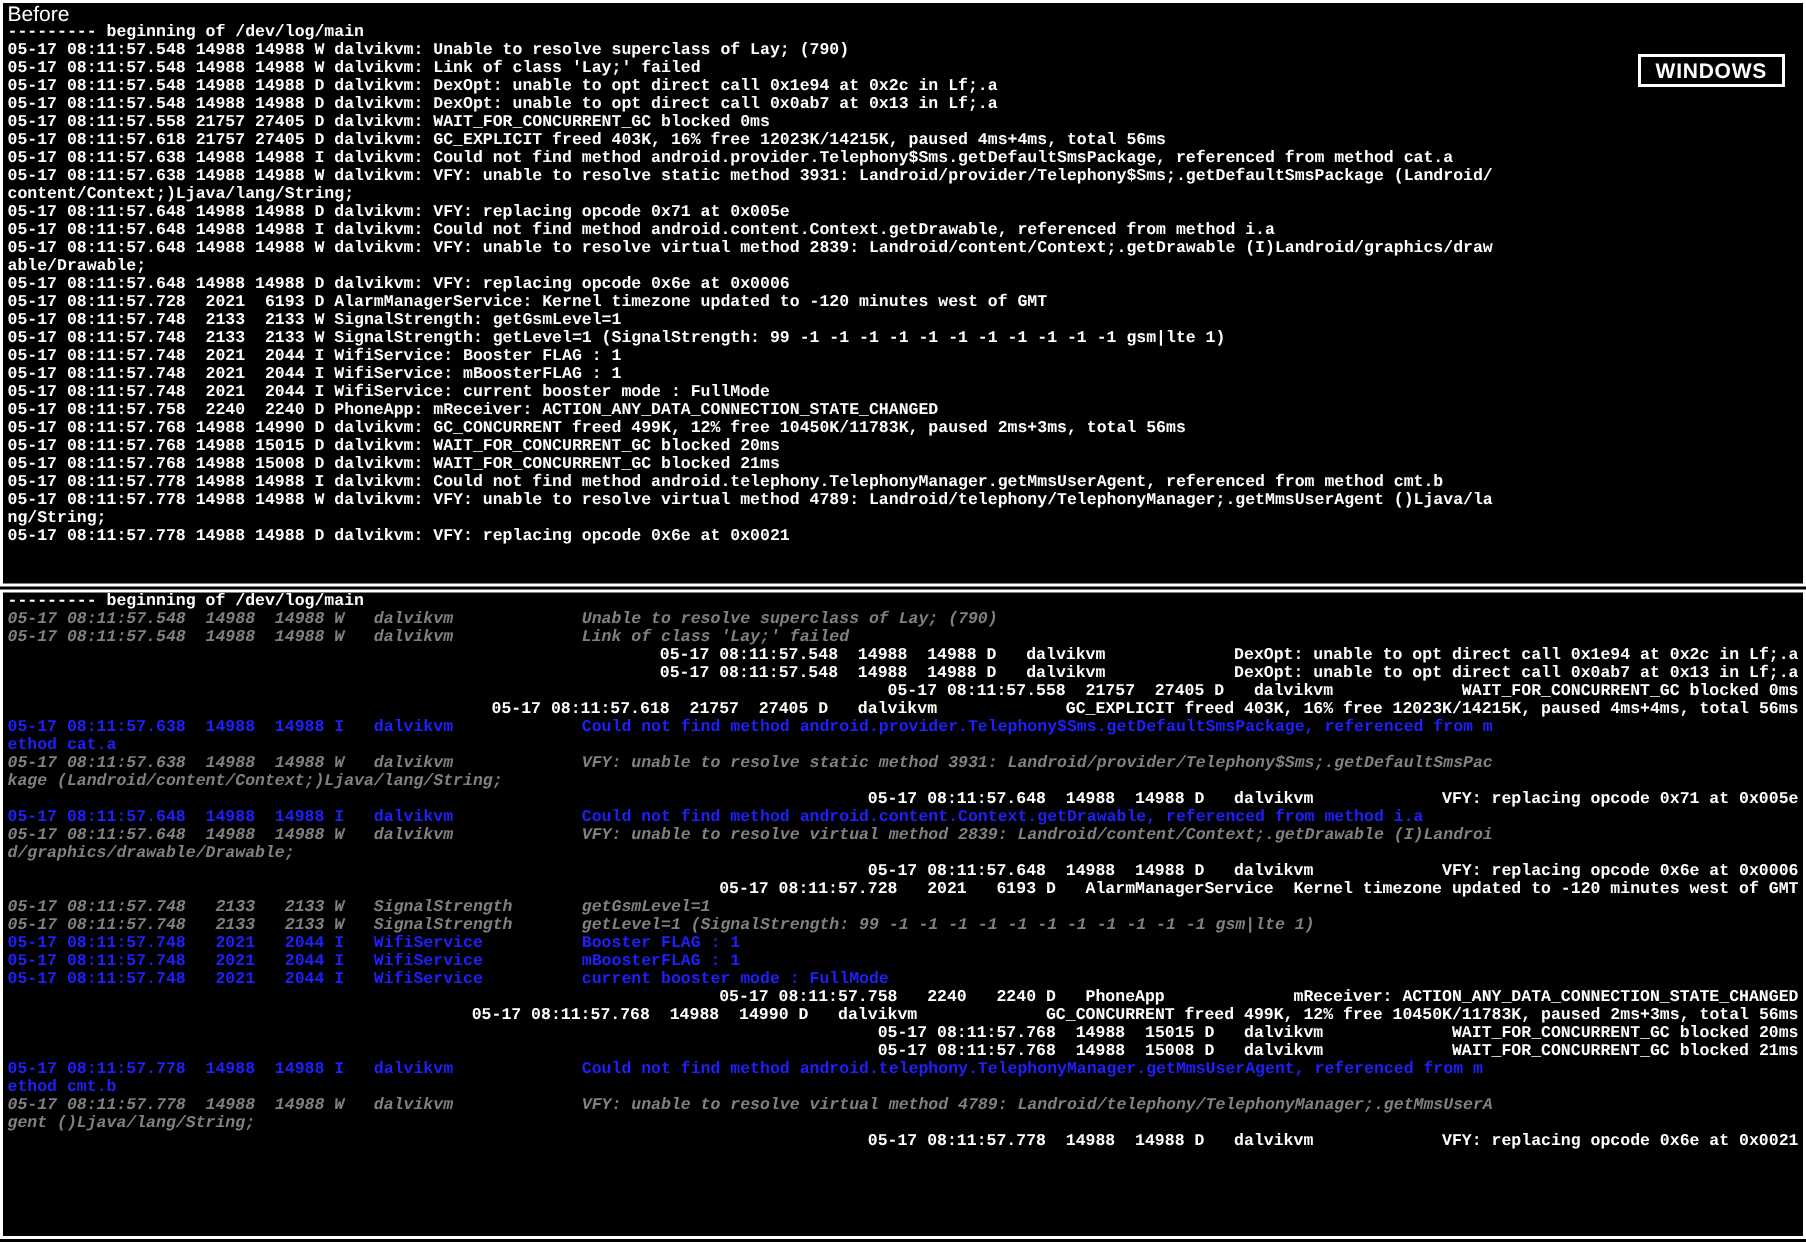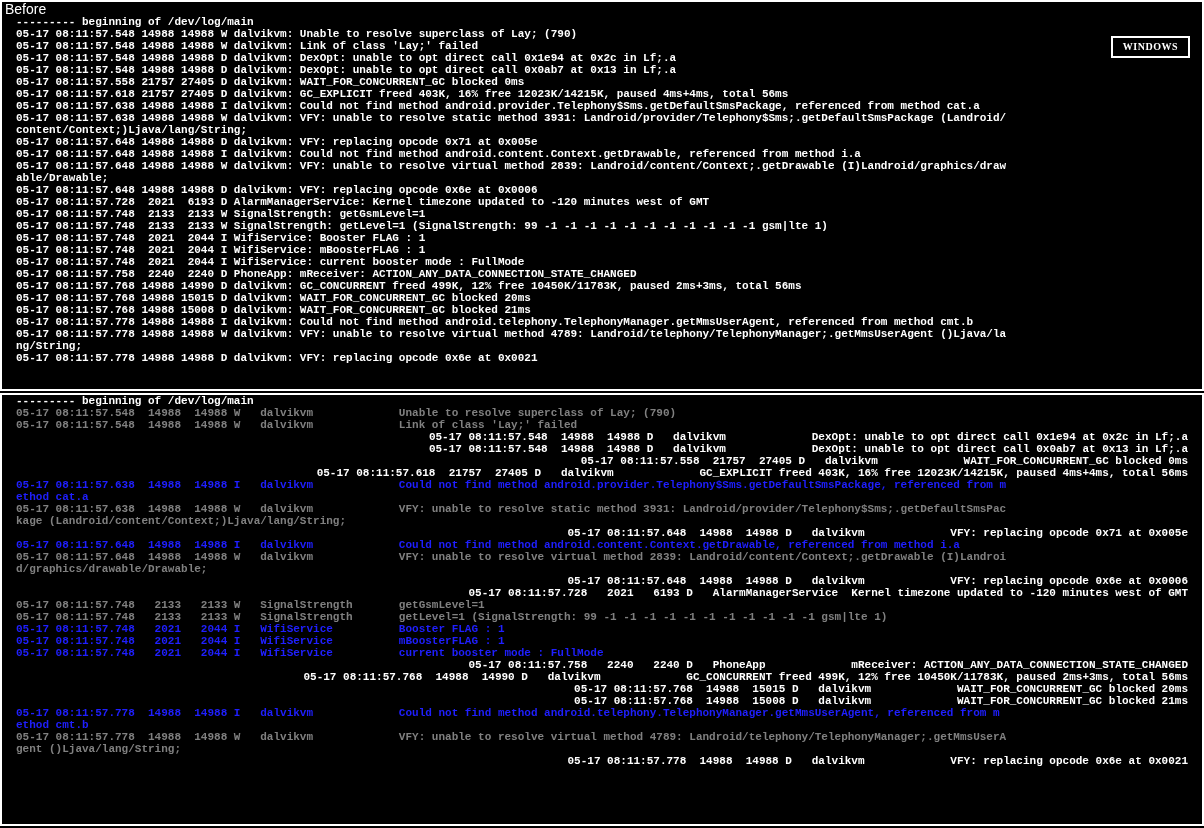--- a/index.html
+++ b/index.html
@@ -26,37 +26,37 @@
     font-size: 14px;
     font-weight: normal;
     padding: 1px 3px;
   }
   .windows-badge {
     position: absolute;
     right: 12px;
     top: 34px;
     border: 2px solid #fff;
     padding: 3px 10px;
-    font-family: Liberation Serif, serif;
-    font-size: 10px;
+    font-family: Liberation Sans, sans-serif;
+    font-size: 14px;
     font-weight: bold;
     letter-spacing: 0.5px;
     background: #000;
     z-index: 5;
   }
   .log {
-    padding: 0 14px;
+    padding: 0 3px;
     white-space: pre;
     overflow: hidden;
     font-weight: bold;
   }
   .log .line { display: block; }
   
   .c-info   { color:#1f1fff; } 
-  .c-warn   { color:#808080; } 
+  .c-warn   { color:#808080;font-style:italic; } 
   .c-debug  { color:#ffffff;text-align:right; } 
   .c-plain  { color:#ffffff; }
 </style>
 </head>
 <body>
 
 <div class="panel before">
   <div class="panel-title">Before</div>
   <div class="windows-badge">WINDOWS</div>
   <div class="log" id="before-log"><span class="line c-plain">--------- beginning of /dev/log/main</span><span class="line c-plain">05-17 08:11:57.548 14988 14988 W dalvikvm: Unable to resolve superclass of Lay; (790)</span><span class="line c-plain">05-17 08:11:57.548 14988 14988 W dalvikvm: Link of class 'Lay;' failed</span><span class="line c-plain">05-17 08:11:57.548 14988 14988 D dalvikvm: DexOpt: unable to opt direct call 0x1e94 at 0x2c in Lf;.a</span><span class="line c-plain">05-17 08:11:57.548 14988 14988 D dalvikvm: DexOpt: unable to opt direct call 0x0ab7 at 0x13 in Lf;.a</span><span class="line c-plain">05-17 08:11:57.558 21757 27405 D dalvikvm: WAIT_FOR_CONCURRENT_GC blocked 0ms</span><span class="line c-plain">05-17 08:11:57.618 21757 27405 D dalvikvm: GC_EXPLICIT freed 403K, 16% free 12023K/14215K, paused 4ms+4ms, total 56ms</span><span class="line c-plain">05-17 08:11:57.638 14988 14988 I dalvikvm: Could not find method android.provider.Telephony$Sms.getDefaultSmsPackage, referenced from method cat.a</span><span class="line c-plain">05-17 08:11:57.638 14988 14988 W dalvikvm: VFY: unable to resolve static method 3931: Landroid/provider/Telephony$Sms;.getDefaultSmsPackage (Landroid/</span><span class="line c-plain">content/Context;)Ljava/lang/String;</span><span class="line c-plain">05-17 08:11:57.648 14988 14988 D dalvikvm: VFY: replacing opcode 0x71 at 0x005e</span><span class="line c-plain">05-17 08:11:57.648 14988 14988 I dalvikvm: Could not find method android.content.Context.getDrawable, referenced from method i.a</span><span class="line c-plain">05-17 08:11:57.648 14988 14988 W dalvikvm: VFY: unable to resolve virtual method 2839: Landroid/content/Context;.getDrawable (I)Landroid/graphics/draw</span><span class="line c-plain">able/Drawable;</span><span class="line c-plain">05-17 08:11:57.648 14988 14988 D dalvikvm: VFY: replacing opcode 0x6e at 0x0006</span><span class="line c-plain">05-17 08:11:57.728  2021  6193 D AlarmManagerService: Kernel timezone updated to -120 minutes west of GMT</span><span class="line c-plain">05-17 08:11:57.748  2133  2133 W SignalStrength: getGsmLevel=1</span><span class="line c-plain">05-17 08:11:57.748  2133  2133 W SignalStrength: getLevel=1 (SignalStrength: 99 -1 -1 -1 -1 -1 -1 -1 -1 -1 -1 -1 gsm|lte 1)</span><span class="line c-plain">05-17 08:11:57.748  2021  2044 I WifiService: Booster FLAG : 1</span><span class="line c-plain">05-17 08:11:57.748  2021  2044 I WifiService: mBoosterFLAG : 1</span><span class="line c-plain">05-17 08:11:57.748  2021  2044 I WifiService: current booster mode : FullMode</span><span class="line c-plain">05-17 08:11:57.758  2240  2240 D PhoneApp: mReceiver: ACTION_ANY_DATA_CONNECTION_STATE_CHANGED</span><span class="line c-plain">05-17 08:11:57.768 14988 14990 D dalvikvm: GC_CONCURRENT freed 499K, 12% free 10450K/11783K, paused 2ms+3ms, total 56ms</span><span class="line c-plain">05-17 08:11:57.768 14988 15015 D dalvikvm: WAIT_FOR_CONCURRENT_GC blocked 20ms</span><span class="line c-plain">05-17 08:11:57.768 14988 15008 D dalvikvm: WAIT_FOR_CONCURRENT_GC blocked 21ms</span><span class="line c-plain">05-17 08:11:57.778 14988 14988 I dalvikvm: Could not find method android.telephony.TelephonyManager.getMmsUserAgent, referenced from method cmt.b</span><span class="line c-plain">05-17 08:11:57.778 14988 14988 W dalvikvm: VFY: unable to resolve virtual method 4789: Landroid/telephony/TelephonyManager;.getMmsUserAgent ()Ljava/la</span><span class="line c-plain">ng/String;</span><span class="line c-plain">05-17 08:11:57.778 14988 14988 D dalvikvm: VFY: replacing opcode 0x6e at 0x0021</span></div>

